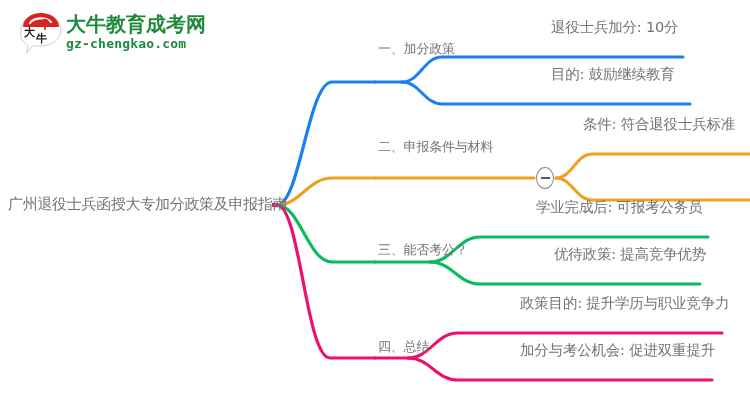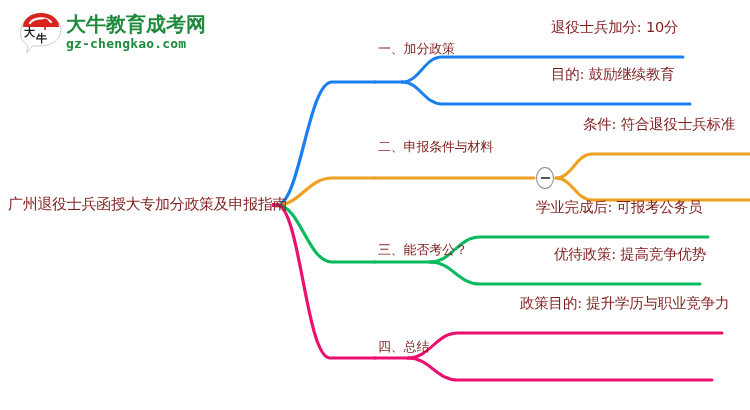--- a/index.html
+++ b/index.html
@@ -63,21 +63,21 @@
   #map-svg {
     position: absolute;
     left: 0;
     top: 0;
     width: 750px;
     height: 410px;
   }
 
   .node-label {
     position: absolute;
-    color: #7f1d1d;
+    color: #737373;
     white-space: nowrap;
     font-family: "DejaVu Sans", "Liberation Sans", sans-serif;
     line-height: 1.1;
   }
   #root-label {
     font-size: 15px;
     letter-spacing: -0.3px;
   }
   .branch-label {
     font-size: 13px;
@@ -196,14 +196,15 @@
   <div class="node-label branch-label" style="left:378px; top:243px;">三、能否考公？</div>
 
   <div class="node-label leaf-label" style="left:536px; top:200px;">学业完成后: 可报考公务员</div>
 
   <div class="node-label leaf-label" style="left:536px; top:247px;margin-left:18px;">优待政策: 提高竞争优势</div>
 
   <div class="node-label branch-label" style="left:378px; top:340px;">四、总结</div>
 
   <div class="node-label leaf-label" style="left:520px; top:296px;">政策目的: 提升学历与职业竞争力</div>
 
+  <div class="node-label leaf-label" style="left:520px; top:343px;">加分与考公机会: 促进双重提升</div>
 
 </div>
 
 </body></html>

